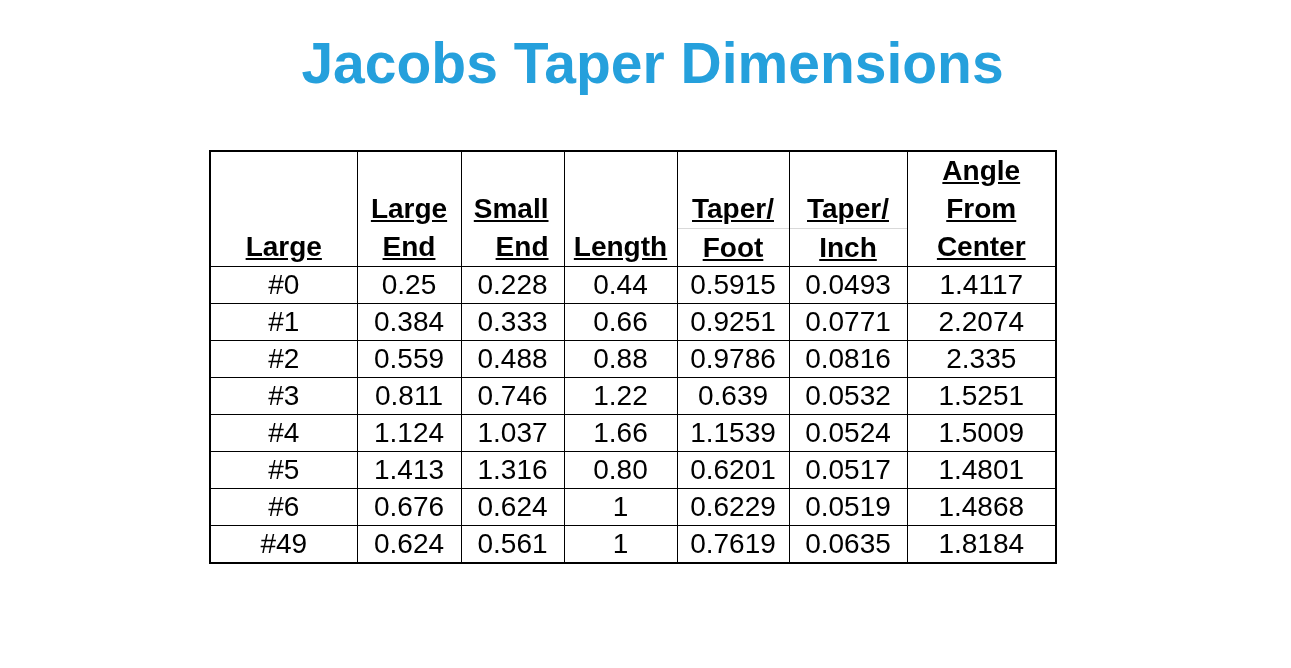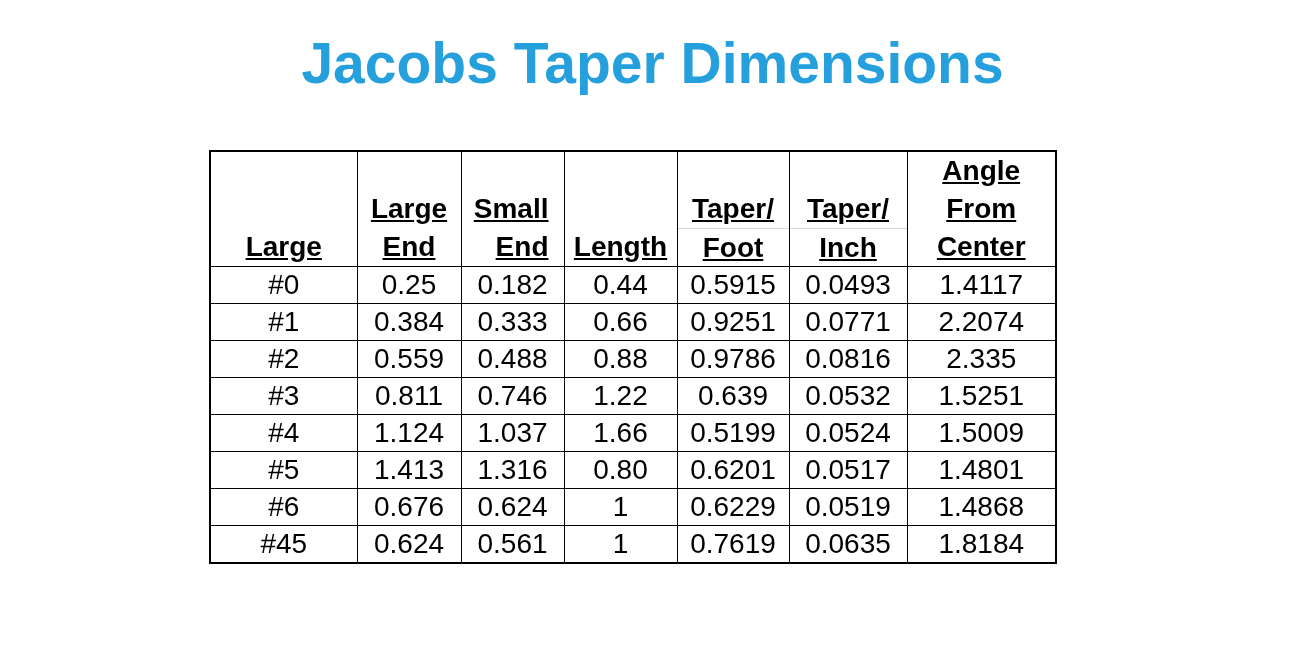--- a/index.html
+++ b/index.html
@@ -106,21 +106,21 @@
             <div class="hline">Angle</div>
             <div class="hline">From</div>
             <div class="hline">Center</div>
           </th>
         </tr>
     </thead>
     <tbody>
         <tr>
           <td class="c0">#0</td>
           <td class="c1">0.25</td>
-          <td class="c2">0.182</td>
+          <td class="c2">0.228</td>
           <td class="c3">0.44</td>
           <td class="c4">0.5915</td>
           <td class="c5">0.0493</td>
           <td class="c6">1.4117</td>
         </tr>
         <tr>
           <td class="c0">#1</td>
           <td class="c1">0.384</td>
           <td class="c2">0.333</td>
           <td class="c3">0.66</td>
@@ -144,21 +144,21 @@
           <td class="c3">1.22</td>
           <td class="c4">0.639</td>
           <td class="c5">0.0532</td>
           <td class="c6">1.5251</td>
         </tr>
         <tr>
           <td class="c0">#4</td>
           <td class="c1">1.124</td>
           <td class="c2">1.037</td>
           <td class="c3">1.66</td>
-          <td class="c4">0.5199</td>
+          <td class="c4">1.1539</td>
           <td class="c5">0.0524</td>
           <td class="c6">1.5009</td>
         </tr>
         <tr>
           <td class="c0">#5</td>
           <td class="c1">1.413</td>
           <td class="c2">1.316</td>
           <td class="c3">0.80</td>
           <td class="c4">0.6201</td>
           <td class="c5">0.0517</td>
@@ -167,21 +167,21 @@
         <tr>
           <td class="c0">#6</td>
           <td class="c1">0.676</td>
           <td class="c2">0.624</td>
           <td class="c3">1</td>
           <td class="c4">0.6229</td>
           <td class="c5">0.0519</td>
           <td class="c6">1.4868</td>
         </tr>
         <tr>
-          <td class="c0">#45</td>
+          <td class="c0">#49</td>
           <td class="c1">0.624</td>
           <td class="c2">0.561</td>
           <td class="c3">1</td>
           <td class="c4">0.7619</td>
           <td class="c5">0.0635</td>
           <td class="c6">1.8184</td>
         </tr>
       </tbody>
   </table>
 </div>

